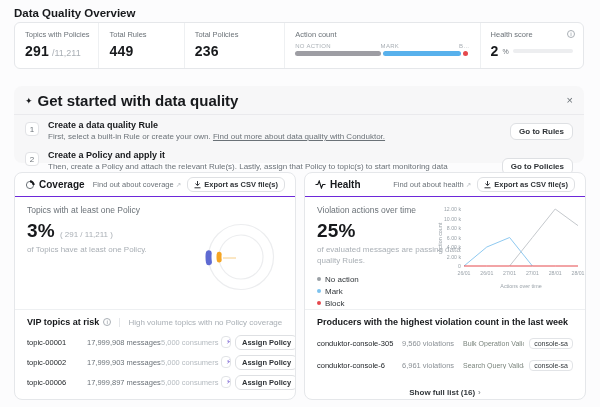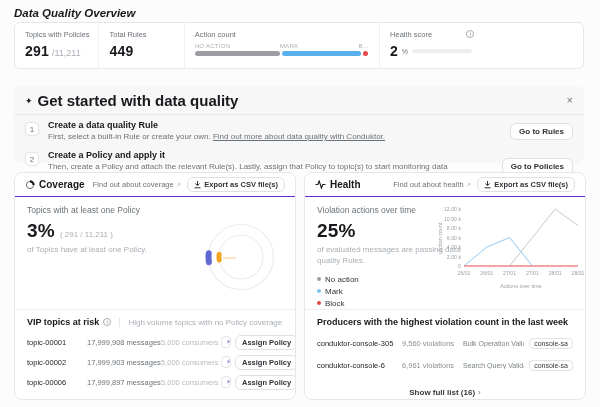--- a/index.html
+++ b/index.html
@@ -3,21 +3,21 @@
 <meta charset="utf-8">
 <style>
   * { box-sizing: border-box; margin: 0; padding: 0; }
   html,body { width:600px; height:407px; }
   body {
     position: relative; overflow: hidden;
     background: #FCFCFD;
     font-family: "Liberation Sans", "DejaVu Sans", sans-serif;
     color: #17191C;
   }
-  .page-title { position:absolute; left:14px; top:7px; font-size:11.5px; font-weight:700;font-style:italic; }
+  .page-title { position:absolute; left:14px; top:7px; font-size:11.5px; font-weight:700; }
 
   
   .stats { position:absolute; left:14px; top:22px; width:570px; height:47px;
     background:#fff; border:1px solid #E5E7EA; border-radius:6px; display:flex; }
   .stat { padding:7px 10px; position:relative; }
   .stat + .stat { border-left:1px solid #EEF0F2; }
   .stat-label { font-size:7.5px; color:#6B7278; white-space:nowrap; }
   .stat-valrow { display:flex; align-items:baseline; gap:3px; margin-top:4px; }
   .stat-value { font-size:14px; font-weight:700; letter-spacing:.2px; }
   .stat-total { font-size:9px; color:#A9AFB5; }
@@ -119,20 +119,26 @@
       <span class="stat-value">291</span>
       <span class="stat-total">/11,211</span>
     </div>
   </div>
   <div class="stat s2">
     <div class="stat-label">Total Rules</div>
     <div class="stat-valrow">
         <span class="stat-value">449</span>
       </div>
   </div>
+  <div class="stat s3">
+    <div class="stat-label">Total Policies</div>
+    <div class="stat-valrow">
+        <span class="stat-value">236</span>
+      </div>
+  </div>
   <div class="stat s4">
     <div class="stat-label">Action count</div>
     <div class="action-labels">
       <span class="action-label" style="width: 49%;">NO ACTION</span>
       <span class="action-label" style="width: 45%;">MARK</span>
       <span class="action-label">B…</span>
     </div>
     <div class="action-bar">
       <span class="action-seg" style="width: 49%; background: rgb(157, 157, 163);"></span>
       <span class="action-seg" style="width: 45%; background: rgb(88, 177, 236);"></span>

